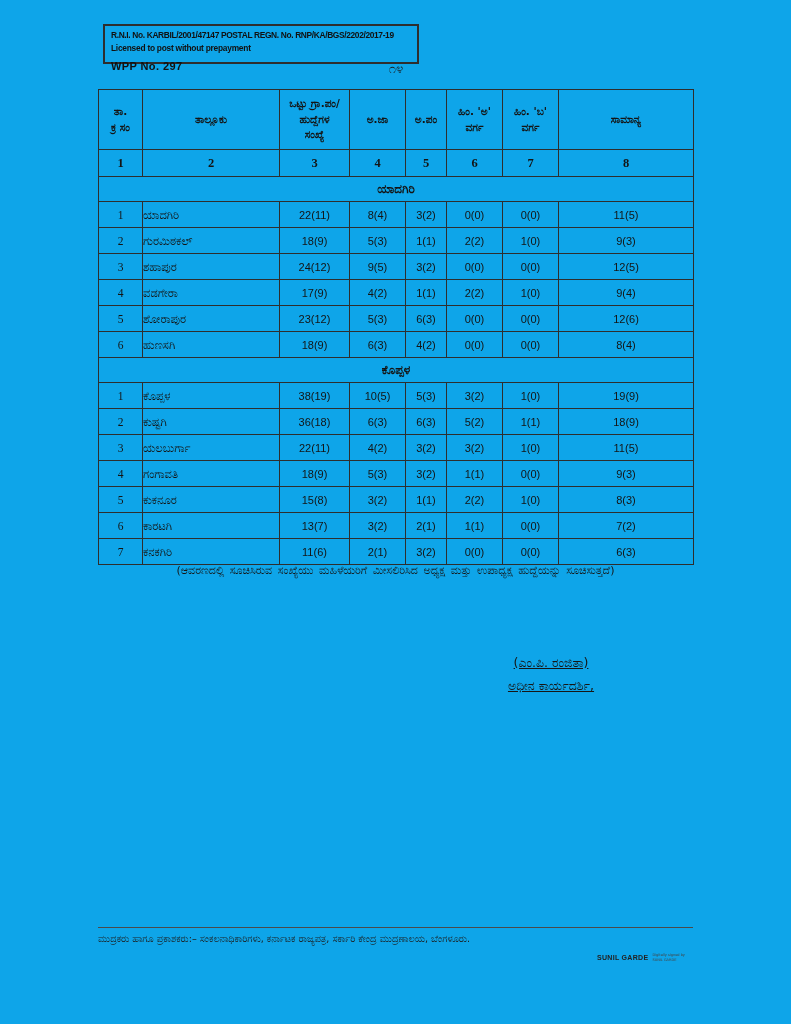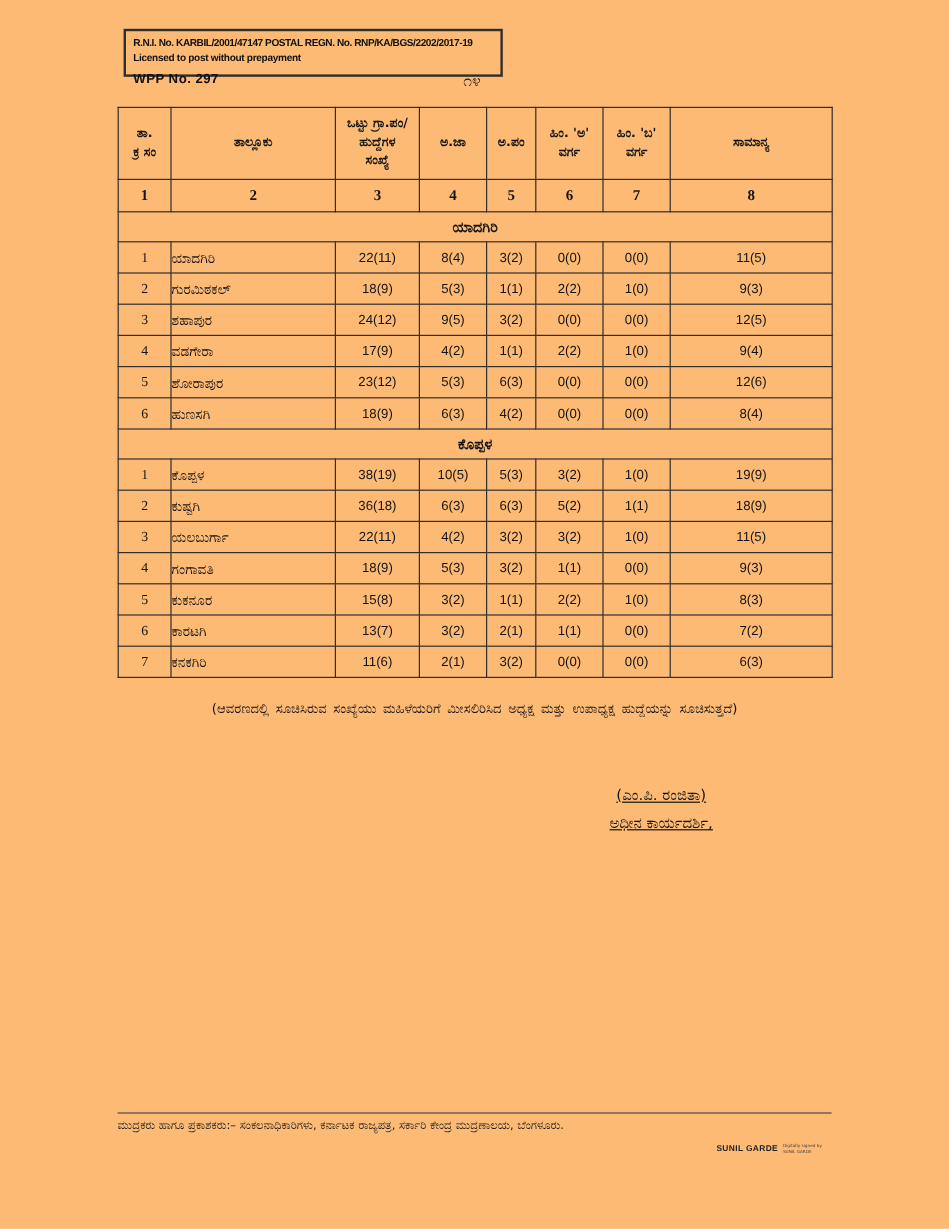--- a/index.html
+++ b/index.html
@@ -1,21 +1,21 @@
 <!DOCTYPE html>
 <html><head>
 <meta charset="utf-8">
 <style>
   html, body { margin:0; padding:0; }
   body {
     width:791px; height:1024px; background:#ffffff;
     font-family:"DejaVu Sans", sans-serif; color:#1a1a1a;
     position:relative; overflow:hidden;
   }
-  .page { position:absolute; inset:0; background:#fdba74; }
+  .page { position:absolute; inset:0; background:#0ea5e9; }
 
   
   .rni-box {
     position:absolute; left:103px; top:24px; width:316px; height:40px;
     border:2px solid #2e2e2e; box-sizing:border-box; padding:4px 6px 0 6px;
   }
   .rni-line1 {
     font-family:"Liberation Sans", sans-serif;
     font-size:8.4px; font-weight:bold; letter-spacing:-0.35px;
     white-space:nowrap; color:#111;
@@ -23,22 +23,22 @@
   .rni-line2 {
     margin-top:3px; display:flex; align-items:baseline; gap:7px;
     font-family:"Liberation Sans", sans-serif;
     font-size:8.4px; font-weight:bold; letter-spacing:-0.25px; color:#111;
     white-space:nowrap;
     flex-direction:column;
   }
   .wpp { font-size:11px; letter-spacing:0.4px; }
 
   .page-number {
-    position:absolute; left:386px; top:61px; width:60px;
-    text-align:left; font-size:13px; color:#1a1a1a;
+    position:absolute; left:366px; top:61px; width:60px;
+    text-align:center; font-size:13px; color:#1a1a1a;
   }
 
   
   table.main {
     position:absolute; left:98px; top:89px; width:595px;
     border-collapse:collapse; table-layout:fixed;
   }
   table.main th, table.main td {
     border:1px solid #2e2e2e; padding:0; box-sizing:border-box;
     color:#141414;
@@ -62,21 +62,21 @@
     text-align:center; font-family:"Liberation Serif", serif;
     font-size:11.5px;
   }
   td.c-name { text-align:left; padding-left:10px; font-size:11.5px; }
   td.c-num {
     text-align:center; font-family:"Liberation Sans", sans-serif;
     font-size:11px;
   }
 
   .footnote {
-    position:absolute; left:96px; top:584px; width:599px;
+    position:absolute; left:96px; top:564px; width:599px;
     text-align:center; font-size:11px; word-spacing:2px; color:#161616;
   }
 
   .signature {
     position:absolute; left:406px; top:651px; width:290px;
     text-align:center; font-size:12.5px; line-height:23px; color:#161616;text-decoration:underline;
   }
 
   .footer-rule {
     position:absolute; left:98px; top:927px; width:595px; height:0;

